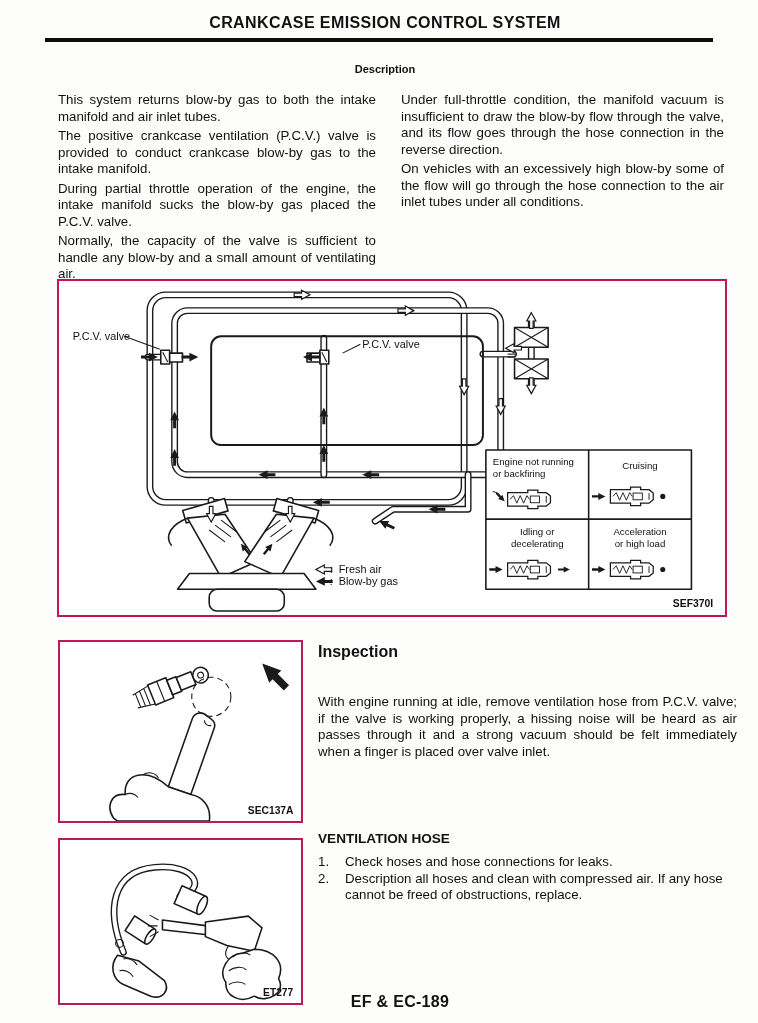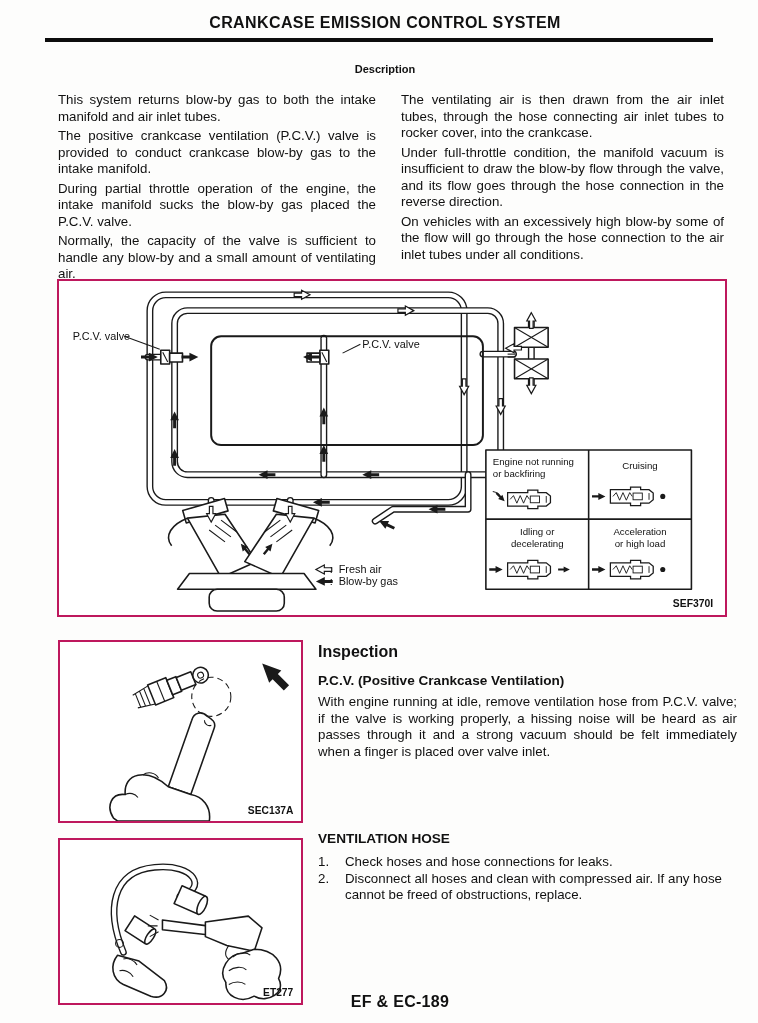--- a/index.html
+++ b/index.html
@@ -47,21 +47,20 @@
 
   <div class="desc-head">Description</div>
 
   <div class="col col-l">
     <p>This system returns blow-by gas to both the intake manifold and air inlet tubes.</p>
     <p>The positive crankcase ventilation (P.C.V.) valve is provided to conduct crankcase blow-by gas to the intake manifold.</p>
     <p>During partial throttle operation of the engine, the intake manifold sucks the blow-by gas placed the P.C.V. valve.</p>
     <p>Normally, the capacity of the valve is sufficient to handle any blow-by and a small amount of ventilating air.</p>
   </div>
   <div class="col col-r">
-    <p>The ventilating air is then drawn from the air inlet tubes, through the hose connecting air inlet tubes to rocker cover, into the crankcase.</p>
     <p>Under full-throttle condition, the manifold vacuum is insufficient to draw the blow-by flow through the valve, and its flow goes through the hose connection in the reverse direction.</p>
     <p>On vehicles with an excessively high blow-by some of the flow will go through the hose connection to the air inlet tubes under all conditions.</p>
   </div>
 
   <div class="figbox fig-main">
     <svg viewBox="0 0 670 338" width="666" height="334">
       <defs>
         <g id="sa">
             <path class="sa" d="M0,0 L-9,-4.4 L-9,-1.5 L-17,-1.5 L-17,1.5 L-9,1.5 L-9,4.4 Z"></path>
           </g>
@@ -201,21 +200,20 @@
         <use href="#sa" transform="translate(551,292) scale(.8)"></use>
         <use href="#valveicon" transform="translate(556,292) scale(.85)"></use>
         <circle class="sa" cx="609" cy="292" r="2.6"></circle>
       </g>
 
       <text class="refcode" x="660" y="330" text-anchor="end">SEF370I</text>
     </svg>
   </div>
 
   <div class="sec-head" style="top:643px;">Inspection</div>
-  <div class="sub-head" style="top:673px;">P.C.V. (Positive Crankcase Ventilation)</div>
   <div class="body-txt" style="top:694px;">With engine running at idle, remove ventilation hose from P.C.V. valve; if the valve is working properly, a hissing noise will be heard as air passes through it and a strong vacuum should be felt immediately when a finger is placed over valve inlet.</div>
 
   <div class="figbox fig-insp">
     <svg viewBox="0 0 245 183" width="241" height="179">
       <g transform="translate(118,44) rotate(-22)">
         <path class="thin" d="M-45,-7 L-27,-10 M-45,7 L-27,10 M-42,-8 V8 M-37,-8.6 V8.6 M-32,-9.3 V9.3"></path>
         <rect class="fw" x="-27" y="-11" width="20" height="22"></rect>
         <line class="thin" x1="-17" y1="-11" x2="-17" y2="11"></line>
         <rect class="fw" x="-7" y="-8" width="10" height="16"></rect>
         <rect class="fw" x="3" y="-7" width="16" height="14"></rect>
@@ -235,21 +233,21 @@
   </div>
 
   <div class="sub-head" style="top:831px;">VENTILATION HOSE</div>
   <div class="numlist" style="top:854px;">
     <div class="li">
       <span class="num">1.</span>
       <span>Check hoses and hose connections for leaks.</span>
     </div>
     <div class="li">
       <span class="num">2.</span>
-      <span>Disconnect all hoses and clean with compressed air. If any hose cannot be freed of obstructions, replace.</span>
+      <span>Description all hoses and clean with compressed air. If any hose cannot be freed of obstructions, replace.</span>
     </div>
   </div>
 
   <div class="figbox fig-hose">
     <svg viewBox="0 0 245 167" width="241" height="163">
       <g>
         <path class="po" d="M64,115 C46,72 52,32 96,28 C138,24 150,50 122,58" stroke-width="14"></path>
         <path class="pi" d="M64,115 C46,72 52,32 96,28 C138,24 150,50 122,58" stroke-width="9.5"></path>
         <g transform="translate(120,56) rotate(24)">
           <rect class="fw" x="0" y="-10" width="26" height="20"></rect>

